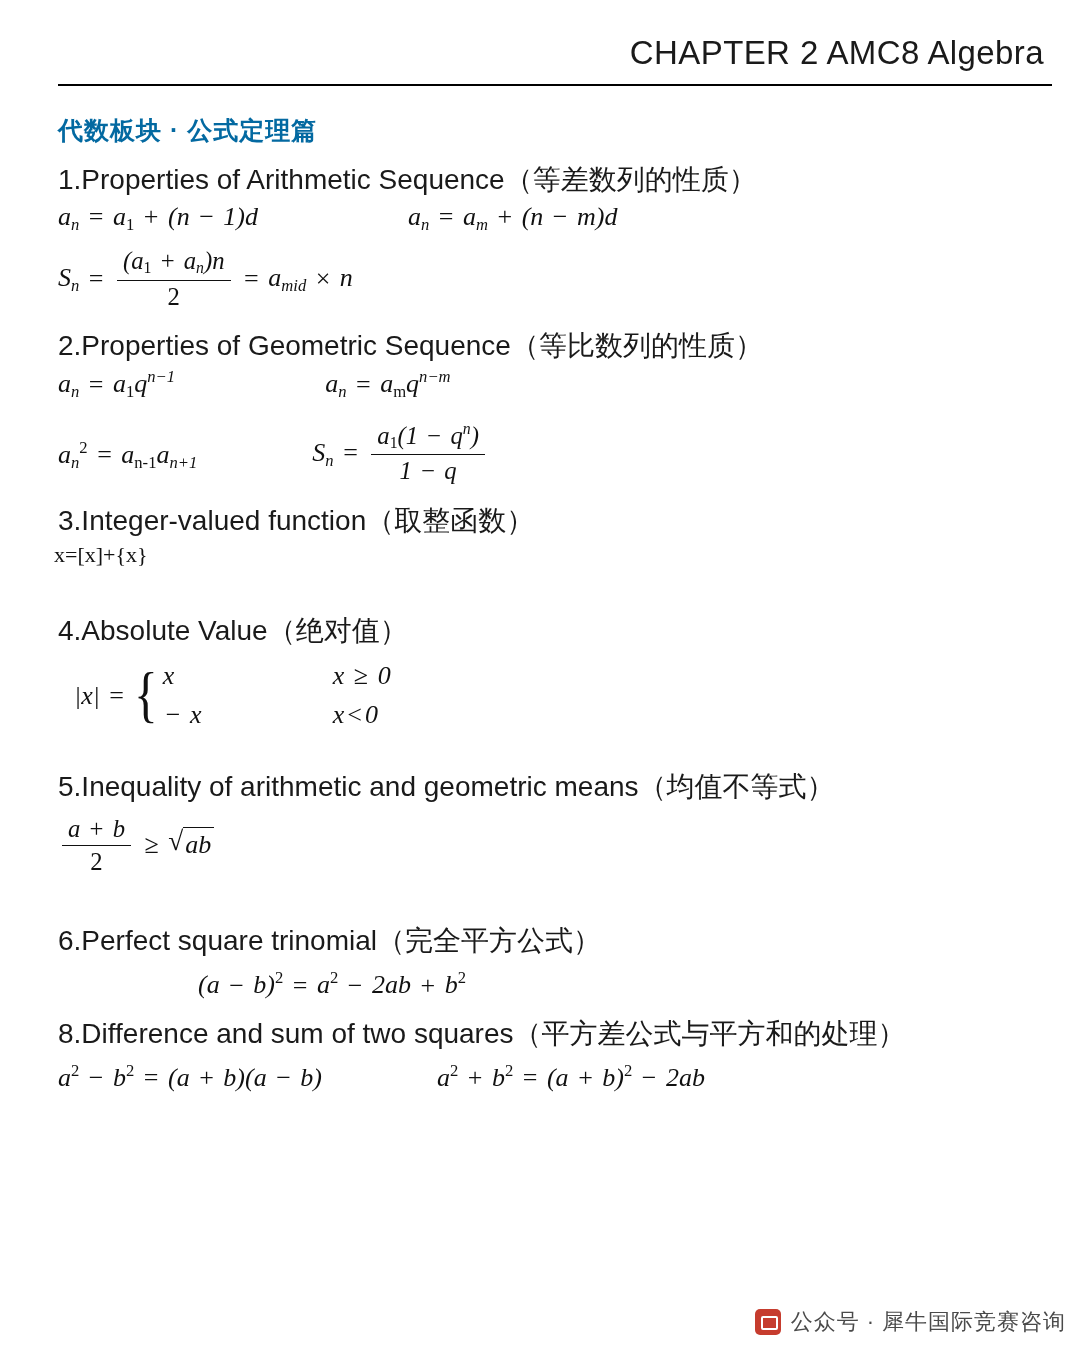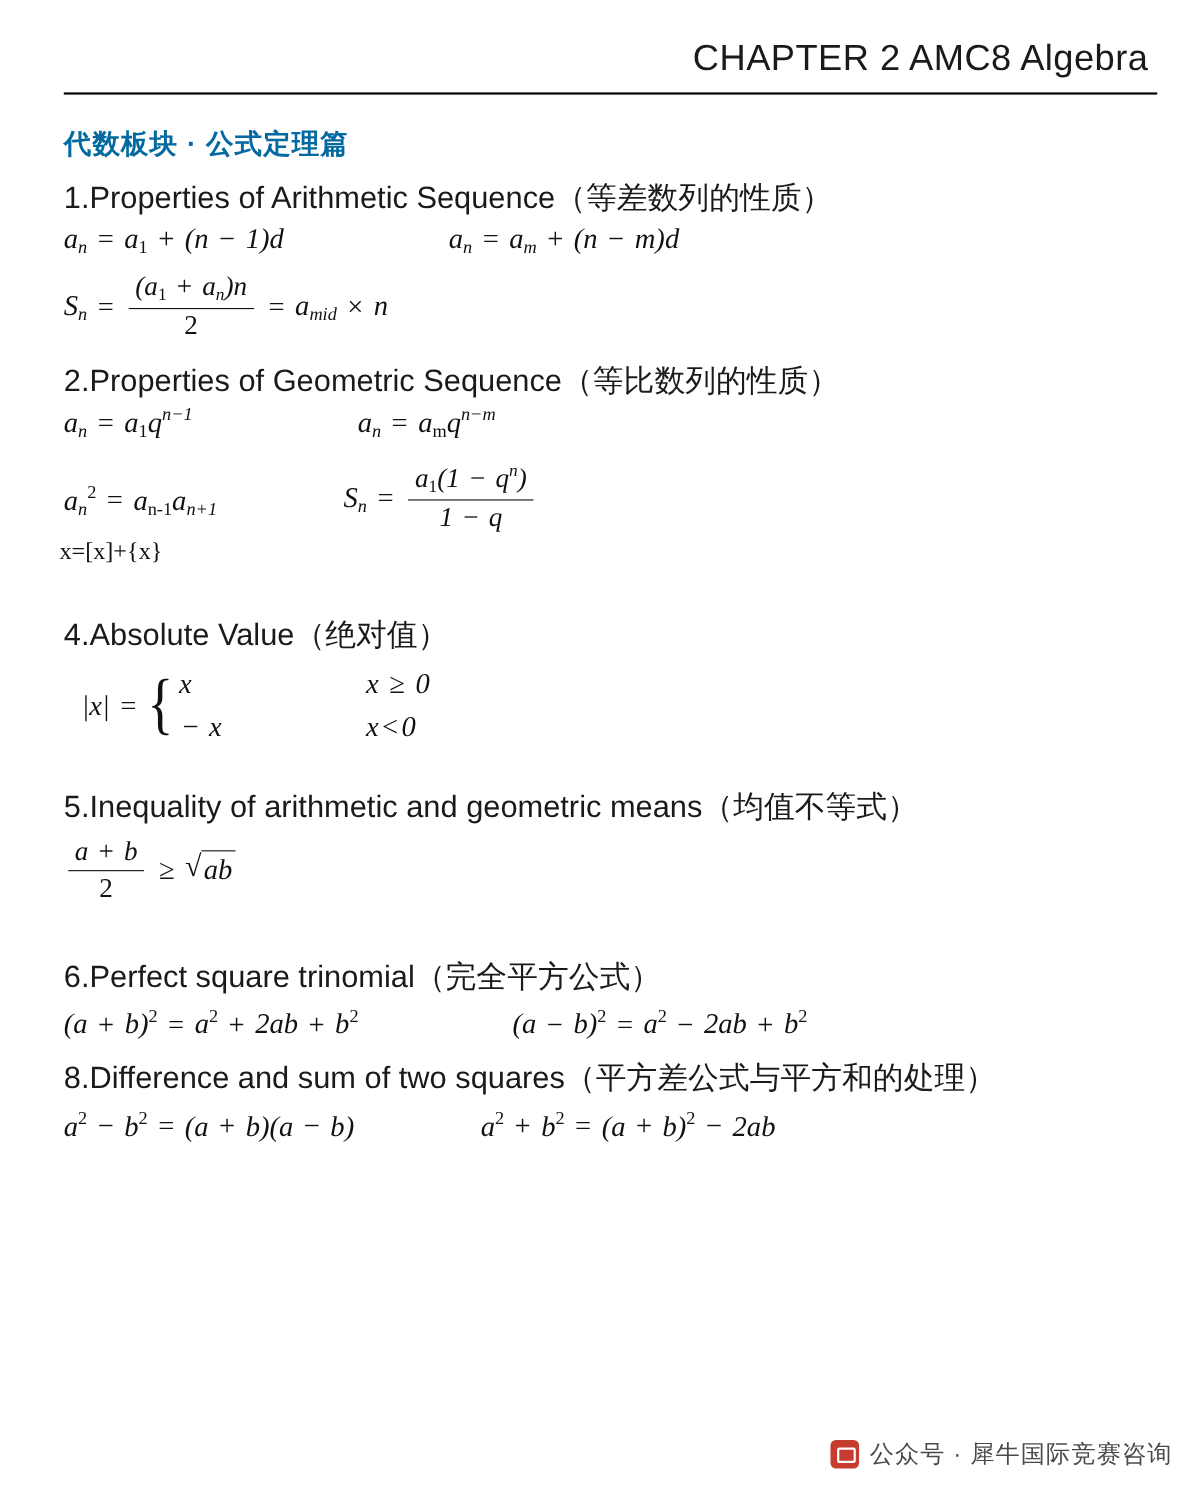--- a/index.html
+++ b/index.html
@@ -242,20 +242,23 @@
     <span class="gap-lg"></span>
     <span class="formula">
       S<span class="sub">n</span> <span class="op">=</span>
       <span class="frac">
         <span class="num">a<span class="sub up">1</span>(1 <span class="op">−</span> q<span class="sup">n</span>)</span>
         <span class="den">1 <span class="op">−</span> q</span>
       </span>
     </span>
   </div>
 
+  <div class="item">
+    <div class="item-label">3.Integer-valued function（取整函数）</div>
+  </div>
   <div class="formula-row" style="margin-left:26px;">
     <span class="formula upright" style="font-size:22px;">x=[x]+{x}</span>
   </div>
 
   <div class="spacer-30"></div>
 
   <div class="item">
     <div class="item-label">4.Absolute Value（绝对值）</div>
   </div>
   <div class="formula-row" style="margin-left:46px; margin-top:6px;">
@@ -290,23 +293,20 @@
       <span class="sqrt"><span class="rad">ab</span></span>
     </span>
   </div>
 
   <div class="spacer-30"></div>
 
   <div class="item">
     <div class="item-label">6.Perfect square trinomial（完全平方公式）</div>
   </div>
   <div class="formula-row" style="margin-top:8px;">
-    <span class="formula">
-      (a <span class="op">+</span> b)<span class="sup" style="font-style:normal">2</span> <span class="op">=</span> a<span class="sup" style="font-style:normal">2</span> <span class="op">+</span> 2ab <span class="op">+</span> b<span class="sup" style="font-style:normal">2</span>
-    </span>
     <span class="gap-md"></span>
     <span class="gap-md"></span>
     <span class="formula">
       (a <span class="op">−</span> b)<span class="sup" style="font-style:normal">2</span> <span class="op">=</span> a<span class="sup" style="font-style:normal">2</span> <span class="op">−</span> 2ab <span class="op">+</span> b<span class="sup" style="font-style:normal">2</span>
     </span>
   </div>
 
   <div class="item" style="margin-top:10px;">
     <div class="item-label">8.Difference and sum of two squares（平方差公式与平方和的处理）</div>
   </div>

